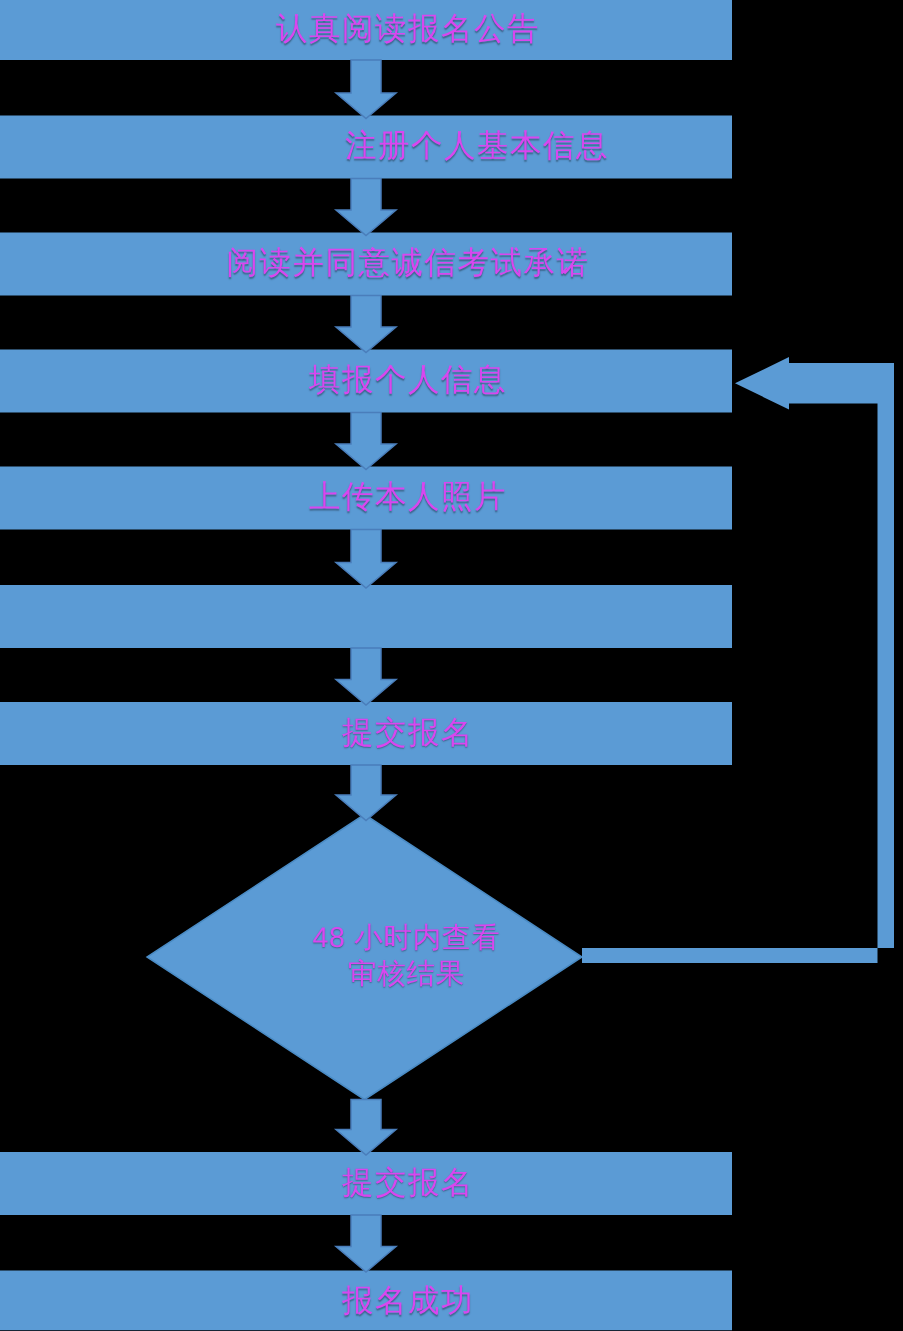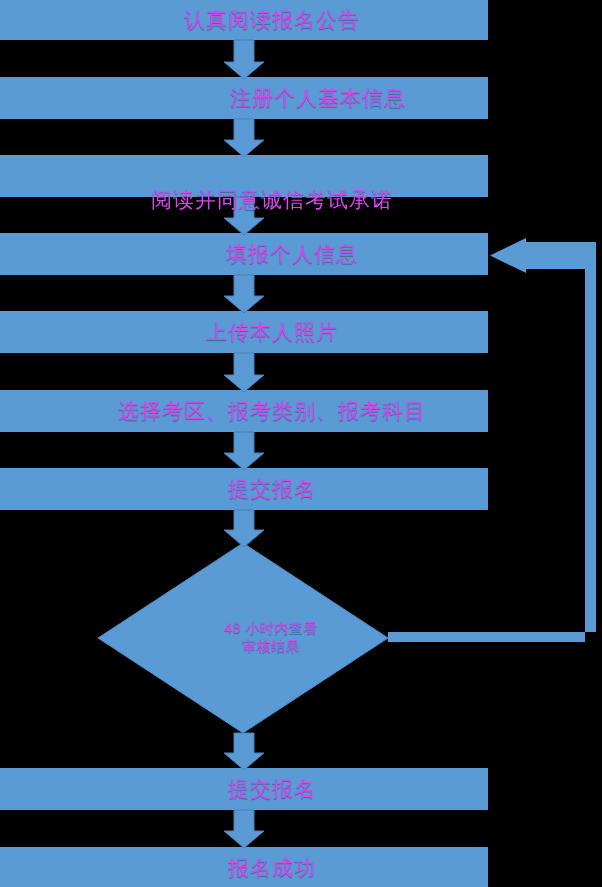--- a/index.html
+++ b/index.html
@@ -36,21 +36,21 @@
     letter-spacing: 1px;
     white-space: pre-line;
     pointer-events: none;
     text-shadow: 0 1px 1px rgba(0,0,0,0.35);
     padding-left: 28px;
   }
   .proc-label {
     height: 42px;
   }
   .dec-label {
-    font-size: 14px;
+    font-size: 19px;
     letter-spacing: 0.5px;
   }
 </style>
 </head>
 <body>
 
 <div id="flow-canvas">
 
   <svg id="flow-svg" viewBox="0 0 602 887">
 
@@ -104,27 +104,26 @@
              L 585,642
              L 388,642
              Z" fill="#5B9BD5"></path>
 
   </svg>
 
   <div class="node-label proc-label" style="left:0px; top:-1px; width:488px; height:42px;">认真阅读报名公告</div>
 
   <div class="node-label proc-label" style="left:0px; top:77px; width:488px;margin-left:46px;">注册个人基本信息</div>
 
-  <div class="node-label proc-label" style="left:0px; top:155px; width:488px;margin-top:24px;">阅读并同意诚信考试承诺</div>
+  <div class="node-label proc-label" style="left:0px; top:155px; width:488px;">阅读并同意诚信考试承诺</div>
 
-  <div class="node-label proc-label" style="left:0px; top:233px; width:488px;margin-left:20px;">填报个人信息</div>
+  <div class="node-label proc-label" style="left:0px; top:233px; width:488px;">填报个人信息</div>
 
   <div class="node-label proc-label" style="left:0px; top:311px; width:488px;text-align:right;">上传本人照片</div>
 
-  <div class="node-label proc-label" style="left:0px; top:390px; width:488px;">选择考区、报考类别、报考科目</div>
 
   <div class="node-label proc-label" style="left:0px; top:468px; width:488px;text-align:center;">提交报名</div>
 
   <div class="node-label dec-label" style="left:98px; top:543px; width:290px; height:190px;">48 小时内查看
 审核结果</div>
 
   <div class="node-label proc-label" style="left:0px; top:768px; width:488px;">提交报名</div>
 
   <div class="node-label proc-label" style="left:0px; top:847px; width:488px;">报名成功</div>
 

